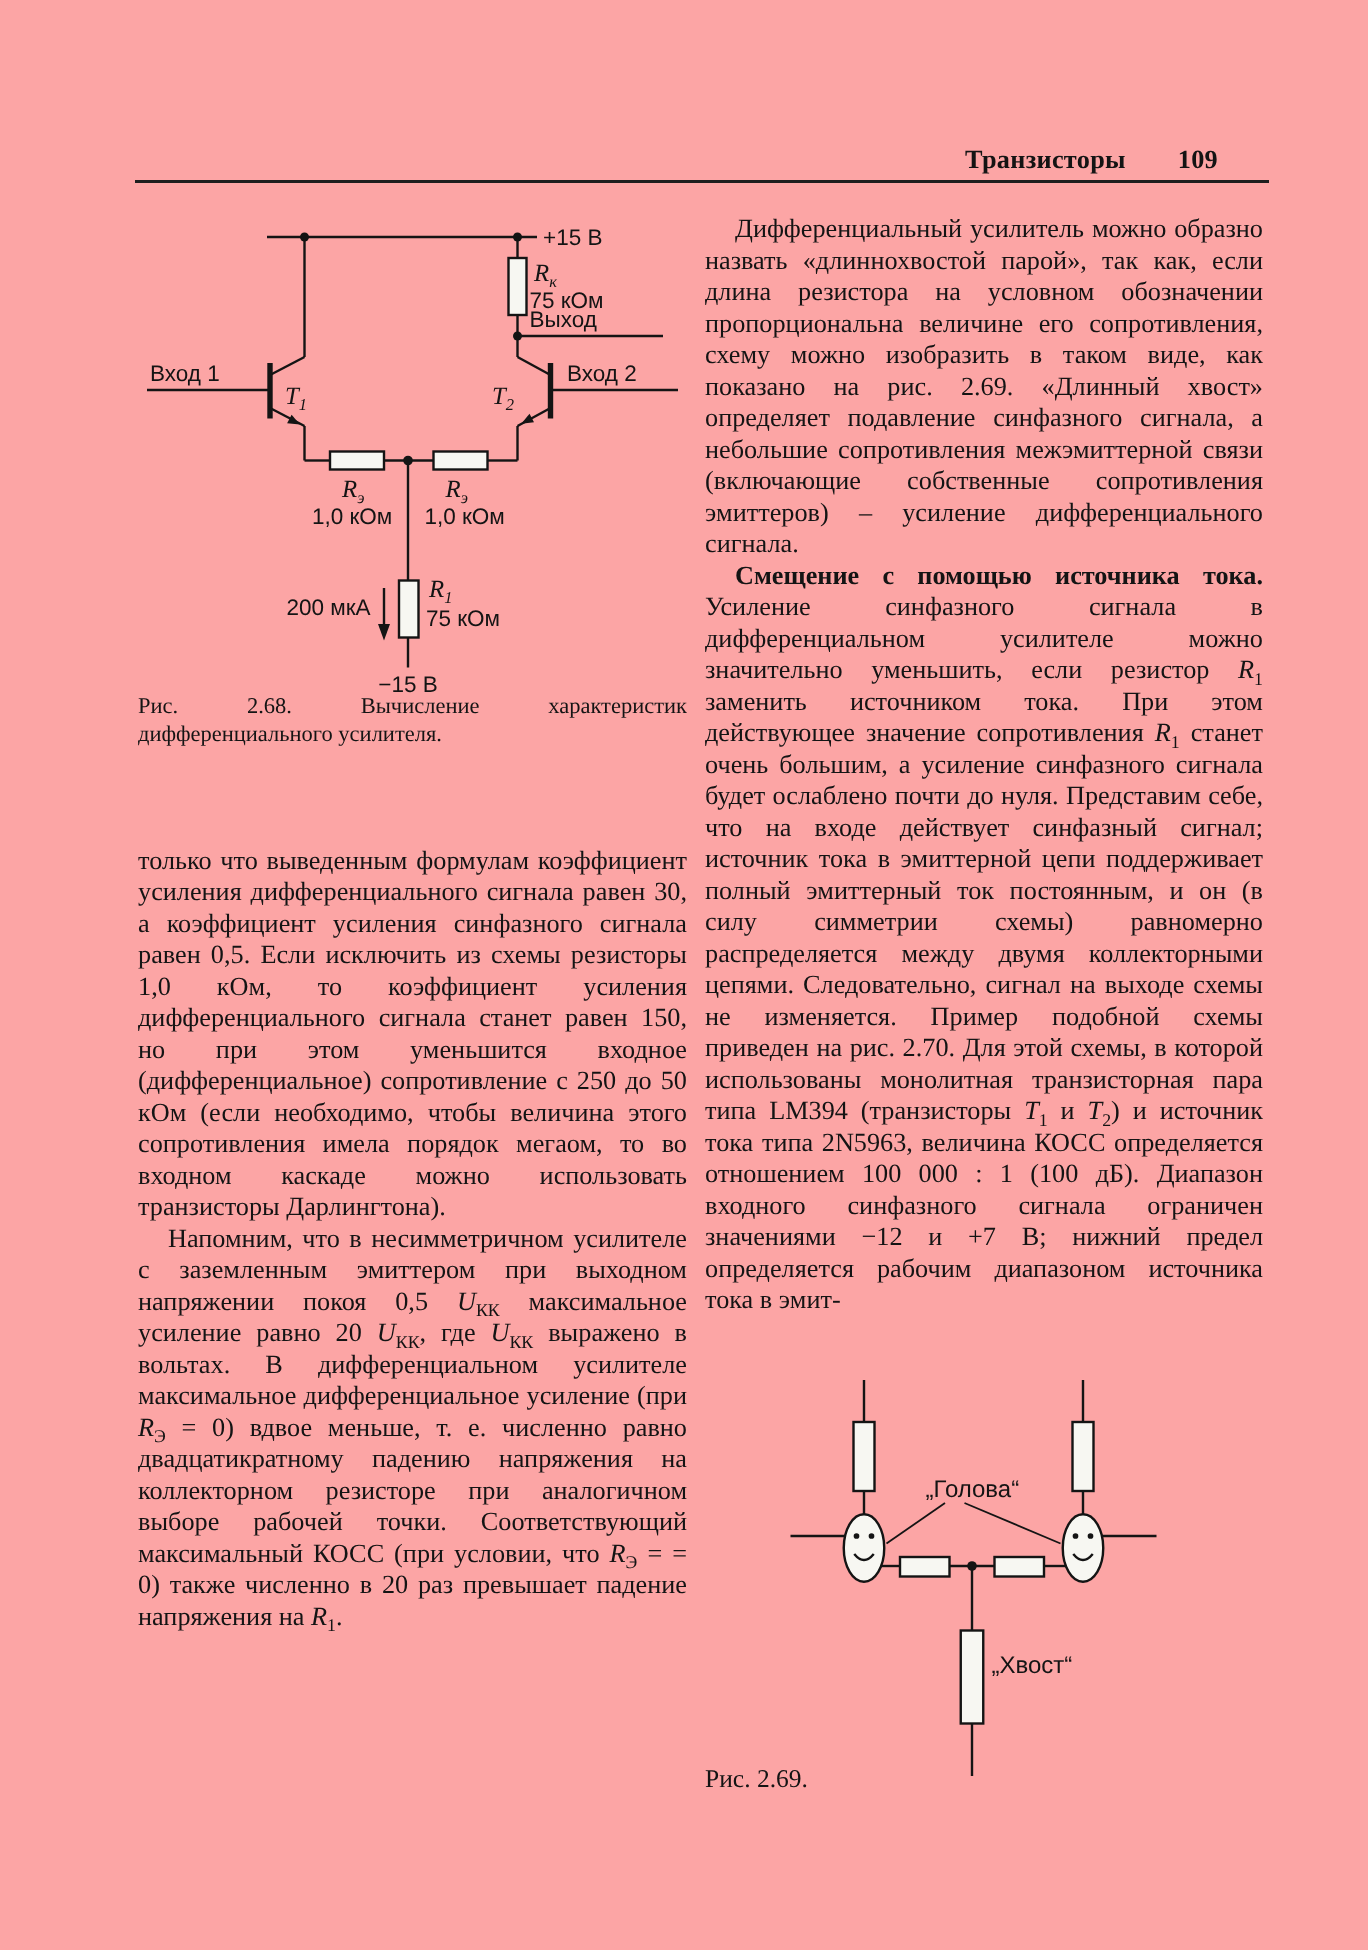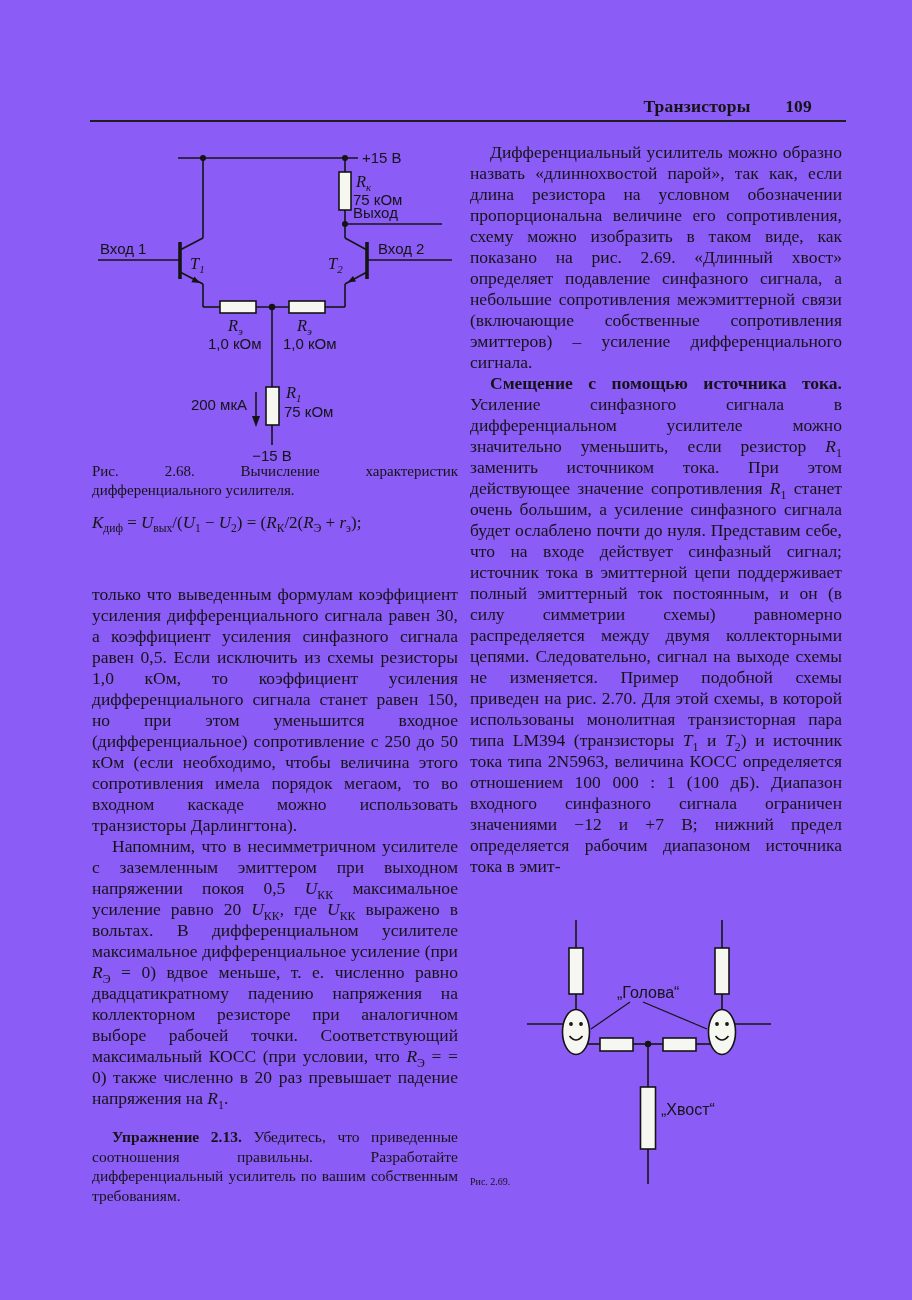--- a/index.html
+++ b/index.html
@@ -1,53 +1,53 @@
 <!DOCTYPE html>
 <html><head>
 <meta charset="utf-8">
 <style>
   html,body{margin:0;padding:0;}
   #page{
     position:relative;
     width:912px;height:1300px;
-    background:#8b5cf6;
+    background:#fca5a5;
     font-family:"Liberation Serif", serif;
     color:#141414;
     overflow:hidden;
   }
   
   #header{
     position:absolute;top:96px;left:90px;width:722px;
     text-align:right;font-weight:bold;font-size:17.5px;letter-spacing:.2px;
   }
   #header .pagenum{display:inline-block;margin-left:30px;}
   #header-rule{
     position:absolute;top:120px;left:90px;width:756px;height:2px;background:#1e1e1e;
   }
   
   .bodytext{
     font-size:17.5px;line-height:21px;text-align:justify;
   }
   .bodytext p{margin:0;}
   .bodytext p.indent{text-indent:20px;}
-  #left-col-text{position:absolute;left:92px;top:584px;width:366px;}
+  #left-col-text{position:absolute;left:92px;top:563px;width:366px;}
   #right-col-text{position:absolute;left:470px;top:142px;width:372px;}
   sub{font-size:68%;line-height:0;}
   i{font-style:italic;}
   
   #fig268{position:absolute;left:90px;top:142px;width:372px;height:322px;}
   #fig268-caption{
     position:absolute;left:76px;top:462px;width:366px;
     font-size:15px;line-height:19px;text-align:justify;margin-left:16px;
   }
   #formulas{position:absolute;left:92px;top:508px;width:366px;font-size:17px;}
   #formulas .formula{line-height:30px;white-space:nowrap;}
   
   #fig269{position:absolute;left:465px;top:902px;width:390px;height:300px;}
-  #fig269-caption{position:absolute;left:470px;top:1176px;font-size:10px;}
+  #fig269-caption{position:absolute;left:470px;top:1176px;font-size:17px;}
   
   #exercise{
     margin-top:18px;font-size:15.5px;line-height:19.5px;text-align:justify;text-indent:20px;
   }
   
   svg .wire{stroke:#141414;stroke-width:1.6;fill:none;}
   svg .bar{stroke:#141414;stroke-width:3.6;fill:none;}
   svg .box{stroke:#141414;stroke-width:1.6;fill:#f7f7f2;}
   svg .dot{fill:#141414;stroke:none;}
   svg .fill{fill:#141414;stroke:none;}
@@ -129,27 +129,25 @@
       <polygon class="fill" points="166,285 162,274 170,274"></polygon>
       <text x="196" y="256"><tspan class="var">R</tspan><tspan class="vsub" dy="4">1</tspan></text>
       <text class="lbl" x="194" y="275">75 кОм</text>
       <text class="lbl" x="182" y="319" text-anchor="middle">−15 В</text>
     </g>
   </svg>
 
   <div id="fig268-caption">Рис. 2.68. Вычисление характеристик дифференциального усилителя.</div>
 
   <div id="formulas">
-    <div class="formula"><i>K</i><sub>диф</sub> = <i>U</i><sub>вых</sub>/(<i>U</i><sub>1</sub> − <i>U</i><sub>2</sub>) = (<i>R</i><sub>К</sub>/2(<i>R</i><sub>Э</sub> + <i>r</i><sub>э</sub>);</div>
   </div>
 
   <div id="left-col-text" class="bodytext">
     <p>только что выведенным формулам коэффициент усиления дифференциального сигнала равен 30, а коэффициент усиления синфазного сигнала равен 0,5. Если исключить из схемы резисторы 1,0 кОм, то коэффициент усиления дифференциального сигнала станет равен 150, но при этом уменьшится входное (дифференциальное) сопротивление с 250 до 50 кОм (если необходимо, чтобы величина этого сопротивления имела порядок мегаом, то во входном каскаде можно использовать транзисторы Дарлингтона).</p>
     <p class="indent">Напомним, что в несимметричном усилителе с заземленным эмиттером при выходном напряжении покоя 0,5 <i>U</i><sub>КК</sub> максимальное усиление равно 20 <i>U</i><sub>КК</sub>, где <i>U</i><sub>КК</sub> выражено в вольтах. В дифференциальном усилителе максимальное дифференциальное усиление (при <i>R</i><sub>Э</sub> = 0) вдвое меньше, т. е. численно равно двадцатикратному падению напряжения на коллекторном резисторе при аналогичном выборе рабочей точки. Соответствующий максимальный КОСС (при условии, что <i>R</i><sub>Э</sub> = = 0) также численно в 20 раз превышает падение напряжения на <i>R</i><sub>1</sub>.</p>
-    <p id="exercise"><b>Упражнение 2.13.</b> Убедитесь, что приведенные соотношения правильны. Разработайте дифференциальный усилитель по вашим собственным требованиям.</p>
   </div>
 
   <div id="right-col-text" class="bodytext">
     <p class="indent">Дифференциальный усилитель можно образно назвать «длиннохвостой парой», так как, если длина резистора на условном обозначении пропорциональна величине его сопротивления, схему можно изобразить в таком виде, как показано на рис. 2.69. «Длинный хвост» определяет подавление синфазного сигнала, а небольшие сопротивления межэмиттерной связи (включающие собственные сопротивления эмиттеров) – усиление дифференциального сигнала.</p>
     <p class="indent"><b>Смещение с помощью источника тока.</b> Усиление синфазного сигнала в дифференциальном усилителе можно значительно уменьшить, если резистор <i>R</i><sub>1</sub> заменить источником тока. При этом действующее значение сопротивления <i>R</i><sub>1</sub> станет очень большим, а усиление синфазного сигнала будет ослаблено почти до нуля. Представим себе, что на входе действует синфазный сигнал; источник тока в эмиттерной цепи поддерживает полный эмиттерный ток постоянным, и он (в силу симметрии схемы) равномерно распределяется между двумя коллекторными цепями. Следовательно, сигнал на выходе схемы не изменяется. Пример подобной схемы приведен на рис. 2.70. Для этой схемы, в которой использованы монолитная транзисторная пара типа LM394 (транзисторы <i>T</i><sub>1</sub> и <i>T</i><sub>2</sub>) и источник тока типа 2N5963, величина КОСС определяется отношением 100 000 : 1 (100 дБ). Диапазон входного синфазного сигнала ограничен значениями −12 и +7 В; нижний предел определяется рабочим диапазоном источника тока в эмит-</p>
   </div>
 
   <svg id="fig269" viewBox="0 0 390 300">
     <g>
       <line class="wire" x1="111" y1="18" x2="111" y2="46"></line>

